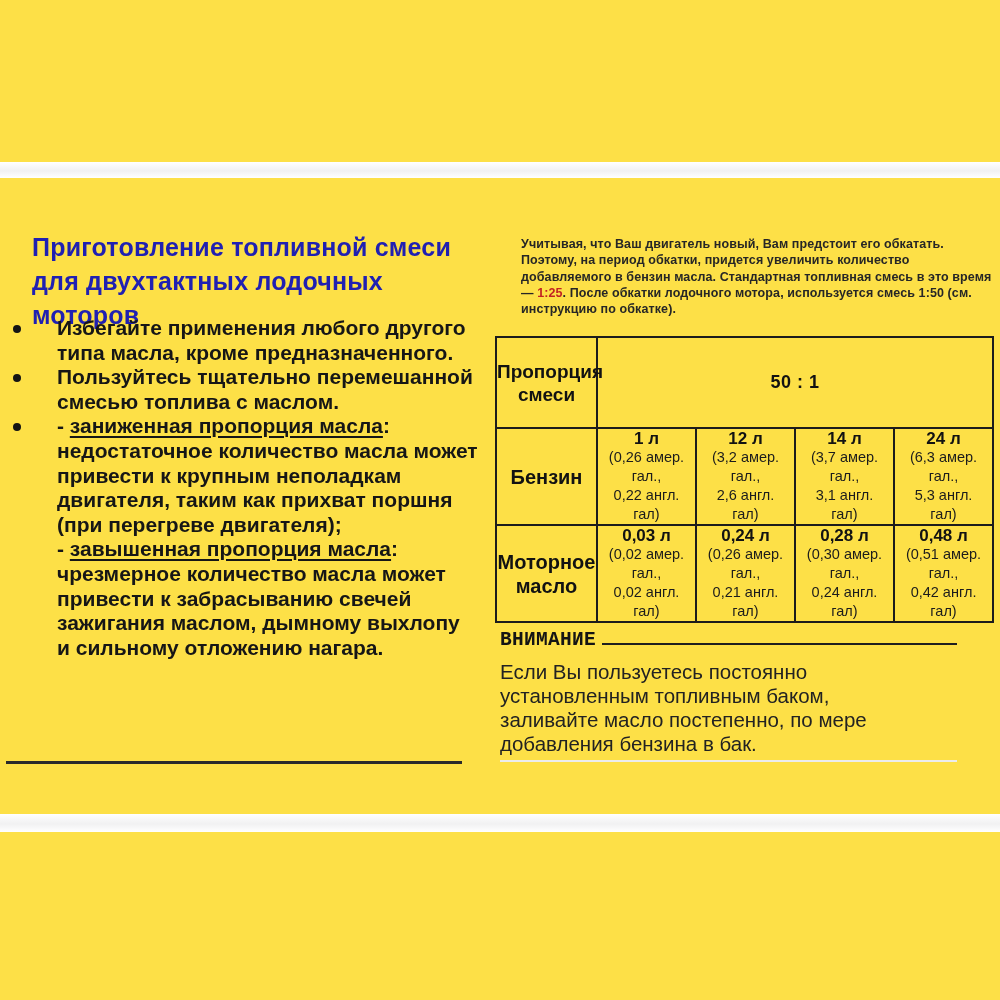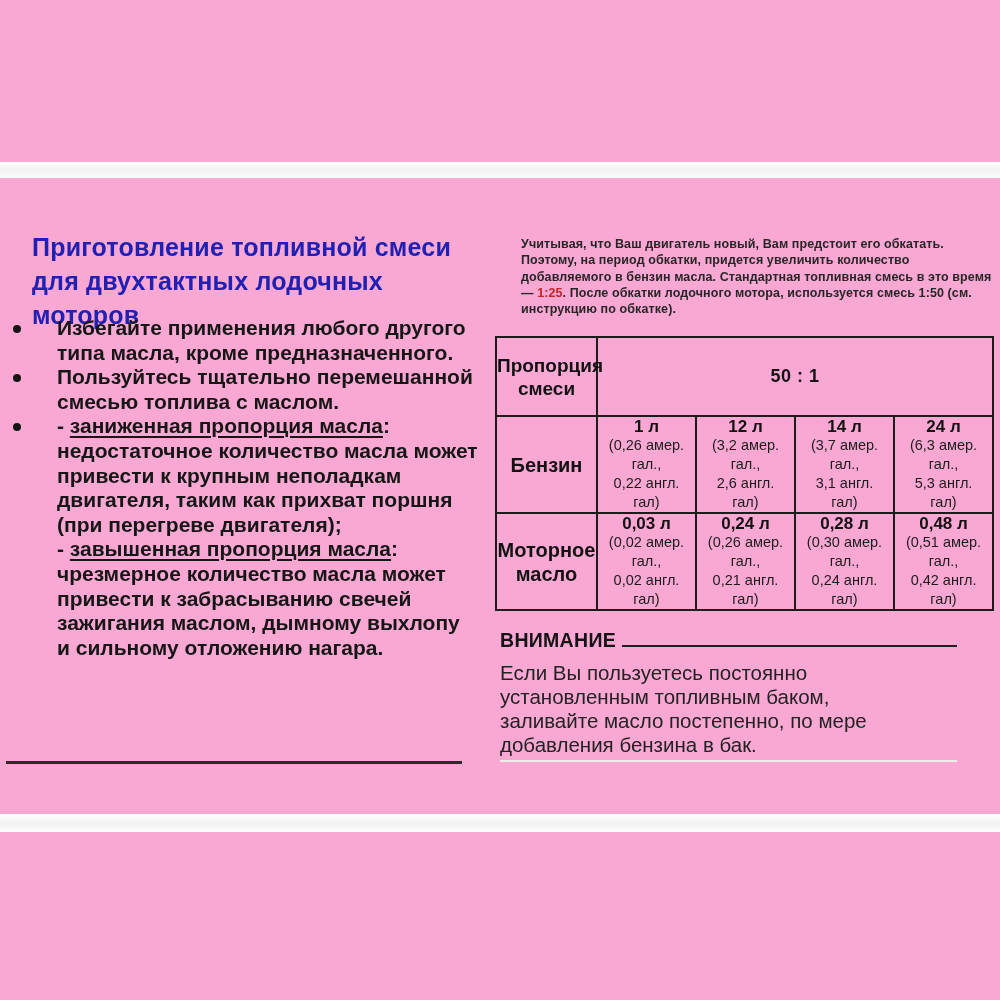--- a/index.html
+++ b/index.html
@@ -2,21 +2,21 @@
 <html><head>
 <meta charset="utf-8">
 <style>
   html,body{margin:0;padding:0;}
   body{
     width:1000px;height:1000px;position:relative;overflow:hidden;
     background:#ffffff;
     font-family:"Liberation Sans","DejaVu Sans",sans-serif;
     color:#151515;
   }
-  .page{position:absolute;inset:0;background:#f9a8d4;}
+  .page{position:absolute;inset:0;background:#fde047;}
 
   
   .band{position:absolute;left:0;right:0;pointer-events:none;}
   .band-top{top:162px;height:16px;background:linear-gradient(#ffffff,#f1f1f2 55%,#ffffff);}
   .band-bottom{top:814px;height:18px;background:linear-gradient(#ffffff,#f1f1f2 55%,#ffffff);}
 
   .preline{white-space:pre-line;}
 
   
   .title{
@@ -45,31 +45,31 @@
   .red{color:#c22323;}
 
   
   table.mix{
     position:absolute;left:495px;top:336px;width:497px;
     border-collapse:collapse;table-layout:fixed;color:#121212;
   }
   table.mix td{
     border:2.5px solid #1c1c1c;text-align:center;vertical-align:middle;padding:0;
   }
-  tr.hdr{height:79px;}
+  tr.hdr{height:91px;}
   tr.datarow{height:96px;}
   .corner{font-size:19px;font-weight:bold;line-height:23px;}
   .ratio{font-size:18px;font-weight:bold;letter-spacing:.5px;}
   .rowlabel{font-size:20px;font-weight:bold;line-height:24px;}
   .vol{font-size:17px;font-weight:bold;line-height:19px;}
   .det{font-size:14.5px;font-weight:400;line-height:19px;color:#1c1c1c;}
 
   
   .attention{position:absolute;left:500px;top:629px;width:457px;}
-  .att-head-row{display:flex;align-items:baseline;}
+  .att-head-row{display:flex;align-items:baseline;font-family:Liberation Mono, monospace;}
   .att-heading{font-size:19.5px;font-weight:bold;color:#141414;letter-spacing:.3px;}
   .att-rule{flex:1;height:13px;border-bottom:2px solid #1f1f1f;margin-left:6px;}
   .att-body{
     margin:9px 0 11px 0;font-size:20.5px;font-weight:400;line-height:24px;color:#222222;
   }
 </style>
 </head>
 <body>
 
 <div class="page">

